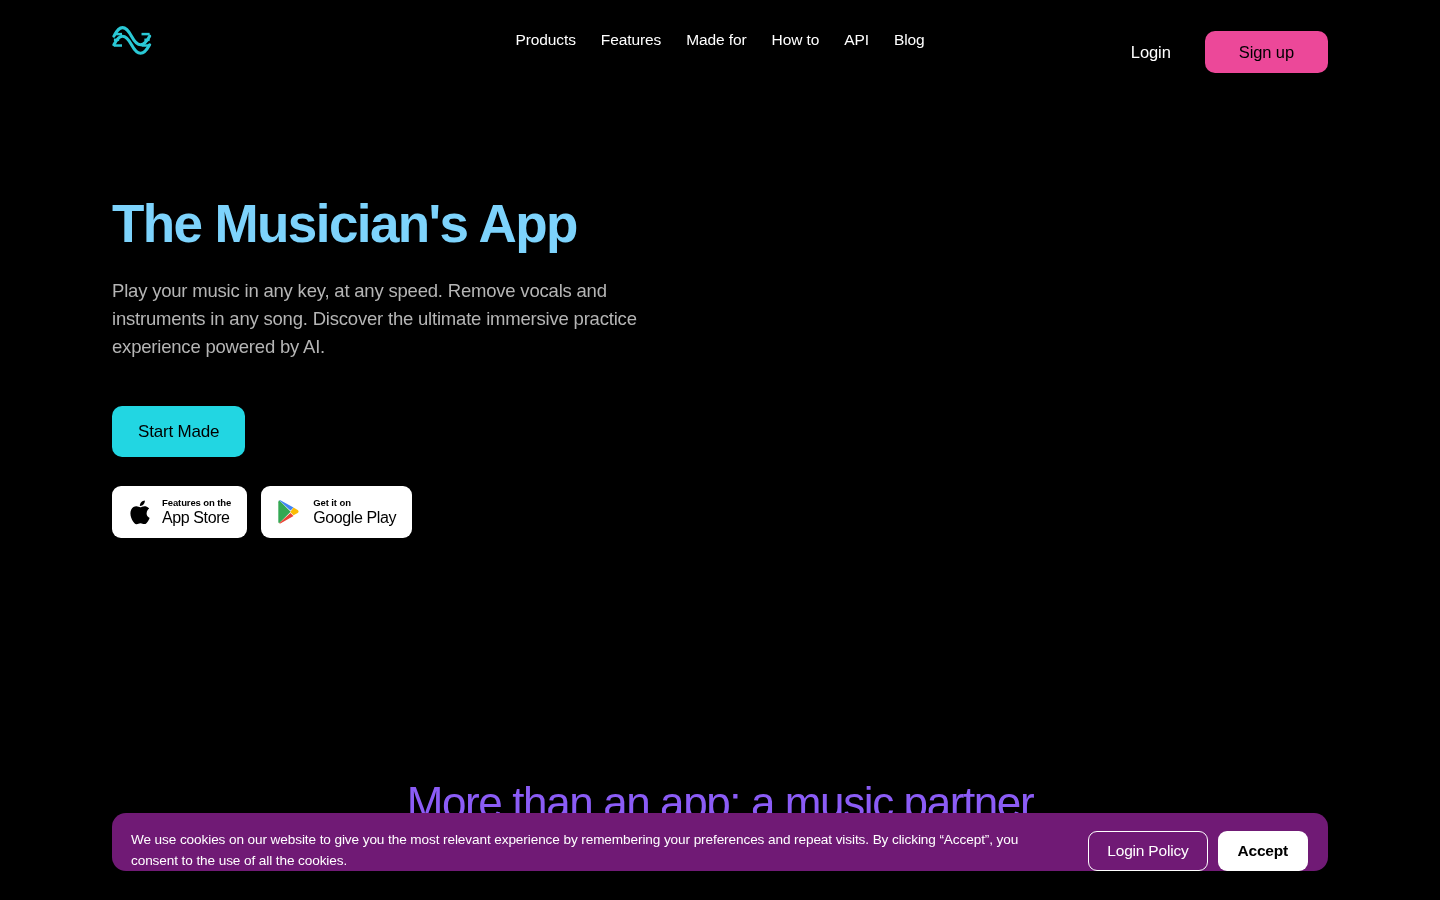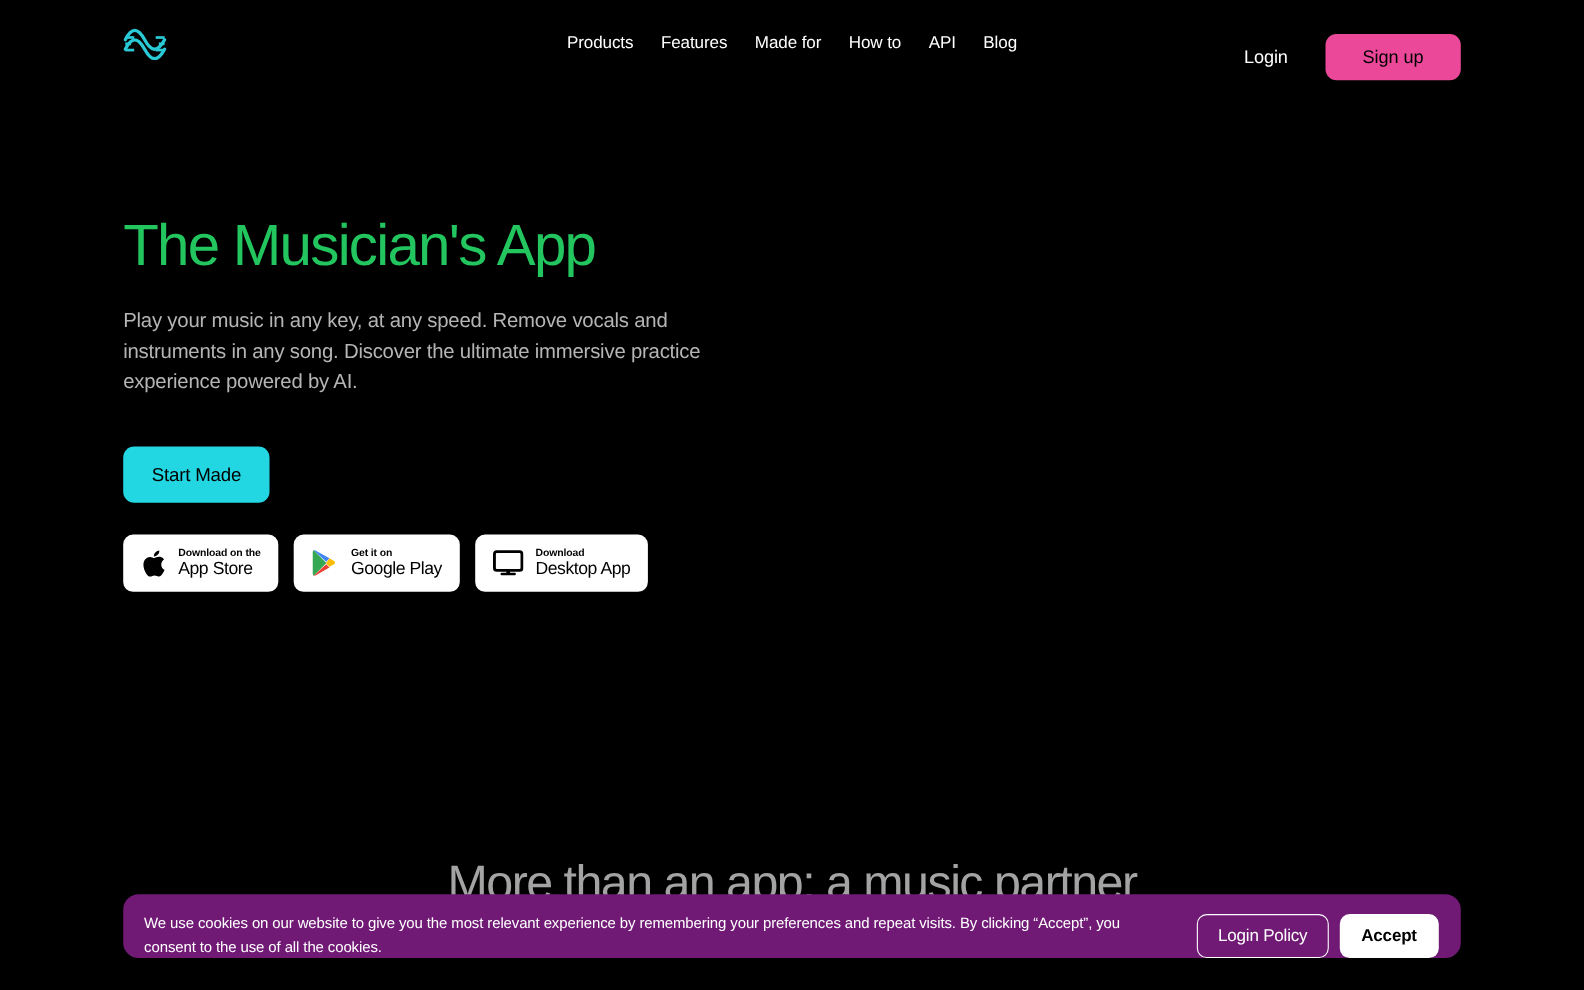--- a/index.html
+++ b/index.html
@@ -56,24 +56,24 @@
     display:flex; align-items:center; justify-content:center;
     cursor:pointer;
     font-family:"Liberation Sans", sans-serif;
   }
 
   
   .hero {
     position:absolute; left:112px; top:196px; width:620px;
   }
   .hero-title {
-    color:#22c55e;
+    color:#7dd3fc;
     font-size:53px;
     line-height:1.06;
-    font-weight:400;
+    font-weight:700;
     letter-spacing:-1.6px;
     white-space:nowrap;
   }
   .hero-sub {
     margin-top:25px;
     color:#b5b5b5;
     font-size:18.5px;
     line-height:28px;
     letter-spacing:-0.2px;
     width:552px;
@@ -111,21 +111,21 @@
   }
   .badge-large {
     font-size:16px; letter-spacing:-0.4px; color:#000;
     font-weight:500;
   }
 
   
   .section-heading {
     position:absolute; left:0; top:778px; width:1440px;
     text-align:center;
-    color:#a3a3a3;
+    color:#8b5cf6;
     font-size:44px;
     letter-spacing:-1.4px;
     font-weight:400;
     white-space:nowrap;
   }
   .section-sub {
     position:absolute; left:0; top:862px; width:1440px;
     text-align:center;
     color:#b5b5b5;
     font-size:18px;
@@ -216,53 +216,40 @@
     <div class="store-row">
 
       <a class="store-badge">
         <span class="badge-icon">
           <svg width="23" height="27" viewBox="0 0 23 27" aria-hidden="true">
             <path fill="#000" d="M18.6 14.3c0-3.1 2.5-4.6 2.6-4.7-1.4-2.1-3.6-2.4-4.4-2.4-1.9-.2-3.6 1.1-4.6 1.1-.9 0-2.4-1.1-3.9-1-2 0-3.9 1.2-4.9 3-2.1 3.6-.5 9 1.5 12 1 1.4 2.2 3 3.7 2.9 1.5-.1 2.1-1 3.9-1s2.3 1 3.9.9c1.6 0 2.6-1.4 3.6-2.9 1.1-1.6 1.6-3.2 1.6-3.3-.1 0-3-1.2-3-4.6z"></path>
             <path fill="#000" d="M15.6 5.2c.8-1 1.4-2.4 1.2-3.8-1.2.1-2.7.8-3.6 1.8-.8.9-1.5 2.3-1.3 3.7 1.4.1 2.8-.7 3.7-1.7z"></path>
           </svg>
         </span>
         <span class="badge-text">
-          <span class="badge-small">Download on the</span>
+          <span class="badge-small">Features on the</span>
           <span class="badge-large">App Store</span>
         </span>
       </a>
 
       <a class="store-badge">
         <span class="badge-icon">
           <svg width="25" height="27" viewBox="0 0 25 27" aria-hidden="true">
             <path fill="#34a853" d="M2.2 1.3 13.7 12.8 2.2 24.3c-.5-.3-.9-1-.9-1.9V3.2c0-.9.4-1.6.9-1.9z"></path>
             <path fill="#4285f4" d="M2.2 1.3c.4-.2 1-.2 1.6.1l12.7 7.2-3 3-11.3-10.3z"></path>
             <path fill="#fbbc04" d="M16.5 8.6l4.2 2.4c1.2.7 1.2 2.2 0 2.9l-4.2 2.4-3.2-3.2 3.2-4.5z"></path>
             <path fill="#ea4335" d="M3.8 24.2c-.6.3-1.2.3-1.6.1L13.5 14l3 3-12.7 7.2z"></path>
           </svg>
         </span>
         <span class="badge-text">
           <span class="badge-small">Get it on</span>
           <span class="badge-large">Google Play</span>
         </span>
       </a>
 
-      <a class="store-badge">
-        <span class="badge-icon">
-          <svg width="28" height="24" viewBox="0 0 28 24" aria-hidden="true">
-            <rect x="1.5" y="1.5" width="25" height="17" rx="2.2" fill="none" stroke="#000" stroke-width="2.6"></rect>
-            <rect x="12.3" y="18" width="3.4" height="3.4" fill="#000"></rect>
-            <rect x="7" y="20.6" width="14" height="2.4" rx="1.2" fill="#000"></rect>
-          </svg>
-        </span>
-        <span class="badge-text">
-          <span class="badge-small">Download</span>
-          <span class="badge-large">Desktop App</span>
-        </span>
-      </a>
 
     </div>
   </div>
 
   <h2 class="section-heading">More than an app: a music partner</h2>
   <div class="section-sub"></div>
 
   <div class="cookie-banner">
     <div class="cookie-text">We use cookies on our website to give you the most relevant experience by remembering your preferences and repeat visits. By clicking “Accept”, you consent to the use of all the cookies.</div>
     <div class="cookie-actions">

